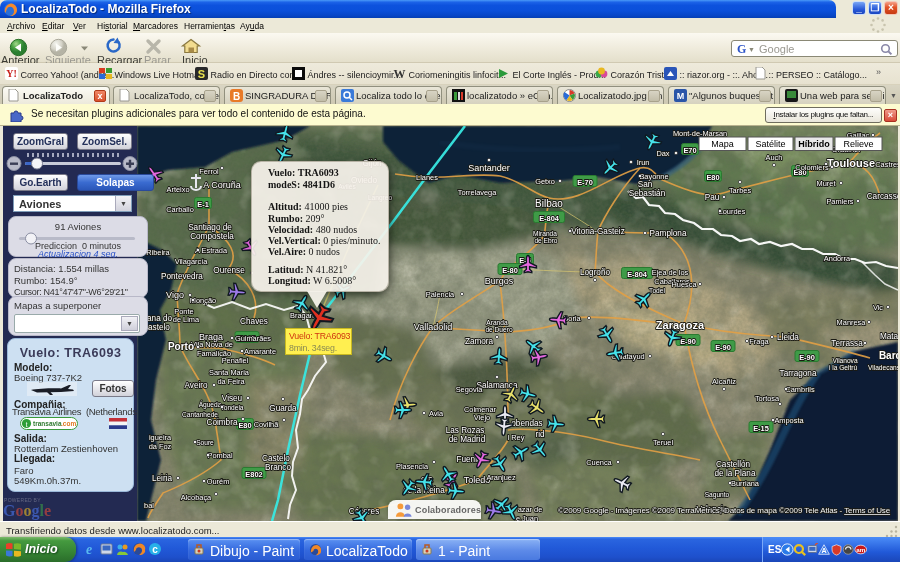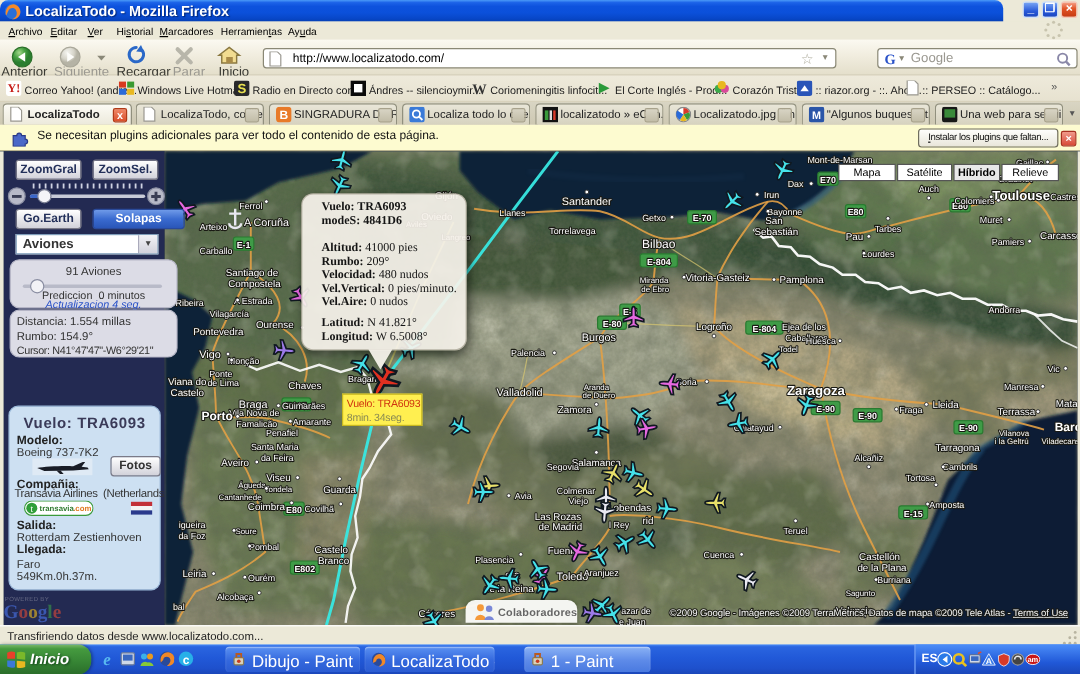--- a/index.html
+++ b/index.html
@@ -121,28 +121,20 @@
         <path d="M148,5 l11,11 M159,5 l-11,11"></path>
       </g>
     <path d="M191,3.5 l8.5,6.5 -2.3,0 0,6.5 -12.4,0 0,-6.5 -2.3,0z" fill="#f2dc90" stroke="#8a7840" stroke-width="1.2"></path>
     <rect x="188.5" y="11.5" width="5.5" height="5" fill="#a88a48"></rect>
   </svg>
   <span class="navlbl" style="left:1px;top:21px">Anterior</span>
   <span class="navlbl" style="left:45px;top:21px;color:#9a9890">Siguiente</span>
   <span class="navlbl" style="left:97px;top:21px">Recargar</span>
   <span class="navlbl" style="left:144px;top:21px;color:#9a9890">Parar</span>
   <span class="navlbl" style="left:182px;top:21px">Inicio</span>
-  <div class="urlbox">
-    <svg class="abs" style="left:4px;top:2px" width="11" height="13">
-        <path d="M1,0 h6 l3,3 v9 h-9z" fill="#fff" stroke="#9a9890"></path>
-      </svg>
-    <span class="abs" style="left:24px;top:3px;font-size:10px;color:#000">http://www.localizatodo.com/</span>
-    <span class="abs" style="right:18px;top:1px;font-size:12px;color:#b0ae9f">☆</span>
-    <span class="abs" style="right:5px;top:4px;font-size:7px;color:#8a8878">▼</span>
-  </div>
   <div class="gbox">
     <span class="abs" style="left:5px;top:1px;font-size:12px;font-weight:bold;color:#2a52c8;font-family:'Liberation Serif',serif">G</span>
     <span class="abs" style="left:16px;top:5px;font-size:7px;color:#8a8878">▼</span>
     <span class="abs" style="left:27px;top:2px;font-size:11px;color:#9a9890">Google</span>
     <svg class="abs" style="right:4px;top:2px" width="13" height="13">
         <circle cx="5.5" cy="5.5" r="3.8" fill="none" stroke="#8a88a8" stroke-width="1.6"></circle>
         <path d="M8.4,8.4 l3,3" stroke="#8a88a8" stroke-width="2"></path>
       </svg>
   </div>
 </div>
@@ -710,20 +702,26 @@
     <div class="abs" style="left:0;width:138px;top:24px;text-align:center;font-size:9px">Prediccion&nbsp;&nbsp;0 minutos</div>
   </div>
   <div class="abs" style="left:8px;top:123px;width:140px;text-align:center;font-size:9px;font-style:italic;color:#2a52c8">Actualizacion 4 seg.</div>
 
   <div class="panel" style="top:132px;height:40px">
     <div class="abs" style="left:5px;top:4px;font-size:9.5px">Distancia: 1.554 millas</div>
     <div class="abs" style="left:5px;top:16px;font-size:9.5px">Rumbo: 154.9°</div>
     <div class="abs" style="left:5px;top:28px;font-size:9px;letter-spacing:-0.3px">Cursor: N41°47'47"-W6°29'21"</div>
   </div>
 
+  <div class="panel" style="top:170px;height:40px">
+    <div class="abs" style="left:5px;top:3px;font-size:9.5px">Mapas a superponer</div>
+    <div class="abs" style="left:5px;top:17px;width:126px;height:19px;background:#fff;border:1px solid #9aa;border-radius:2px">
+      <div class="abs" style="right:1px;top:1px;width:17px;height:15px;background:linear-gradient(180deg,#f2f2f6,#cfcfda);border:1px solid #aab;font-size:7px;text-align:center;line-height:14px;color:#444">▼</div>
+    </div>
+  </div>
 
   <div class="panel" style="left:7px;top:212px;width:127px;height:154px;background:#cde0f2;border-color:#9ab8d8">
     <div class="abs" style="left:0;width:125px;top:7px;text-align:center;font-size:12.5px;font-weight:bold;color:#3a3a58;letter-spacing:.5px">Vuelo: TRA6093</div>
     <div class="abs" style="left:6px;top:23px;font-size:10px;font-weight:bold;color:#222">Modelo:</div>
     <div class="abs" style="left:6px;top:33px;font-size:9.5px;color:#333">Boeing 737-7K2</div>
     <svg class="abs" style="left:18px;top:42px" width="52" height="16" viewBox="0 0 52 16">
       <rect x="1" y="1" width="50" height="14" fill="#eef2f8" opacity="0.55"></rect>
       <path d="M5,9 C11,7.5 29,7 35,7.5 L43,4 L45,4 L42,8 L47,8.5 L48,10 L35,11 L11,11.5 Z" fill="#1a1d26"></path>
       <path d="M21,11 l3,3 l3,0 l-2.5,-3z" fill="#1a1d26"></path>
     </svg>
@@ -821,21 +819,21 @@
         </svg></span>
       <span class="tbx">Dibujo - Paint</span>
     </div>
     <div class="taskbtn" style="left:304px;width:108px">
       <span class="abs" style="left:5px;top:4px"><svg width="13" height="13">
           <circle cx="6.5" cy="6.5" r="5.5" fill="#2a4a9a"></circle>
           <path d="M2,9.5 C1.5,5.5 4,2 7.5,2 C11,2.5 12.5,5.5 12,8 C12.5,10.5 9,12.8 6.5,12.3 C9,11 10,8.5 8.5,6.5 C7,5 4.5,5.8 4.5,8z" fill="#f08828"></path>
         </svg></span>
       <span class="tbx">LocalizaTodo - Mozilla...</span>
     </div>
-    <div class="taskbtn" style="left:437px;width:105px;background:linear-gradient(180deg,#8ab2f5,#5d8ae8 55%,#4a7ae0)">
+    <div class="taskbtn" style="left:416px;width:124px;background:linear-gradient(180deg,#8ab2f5,#5d8ae8 55%,#4a7ae0)">
       <span class="abs" style="left:5px;top:4px"><svg width="13" height="13">
           <rect x="2" y="5" width="8" height="6" rx="1" fill="#d8d0b8" stroke="#8a7a50"></rect>
           <path d="M4,5 L4,2 L8,2 L8,5" fill="none" stroke="#b85a20" stroke-width="1.5"></path>
           <circle cx="6" cy="8" r="1.5" fill="#c83a20"></circle>
         </svg></span>
       <span class="tbx">1 - Paint</span>
     </div>
     <div id="systray">
 <span class="abs" style="left:5px;top:7px;font-weight:bold">ES</span>
 <svg class="abs" style="left:18px;top:6px" width="86" height="13" viewBox="0 0 96 15" preserveAspectRatio="none">

